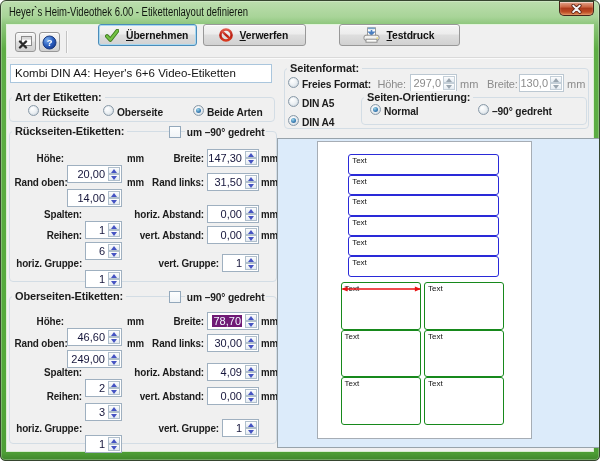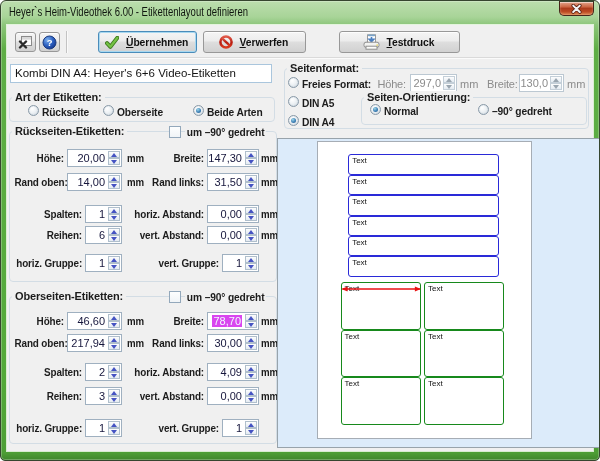--- a/index.html
+++ b/index.html
@@ -27,21 +27,21 @@
   }
   
   .content{
     position:absolute;left:6px;top:24px;width:586px;height:426px;
     background:#f0f0f0;box-shadow:0 0 0 1px rgba(250,255,246,0.8);
   }
   .toolbar-sep-line{position:absolute;left:6px;top:56px;width:586px;height:2px;
     border-top:1px solid #dadada;border-bottom:1px solid #fbfbfb;}
   
   .btn{
-    position:absolute;height:22px;top:30px;
+    position:absolute;height:22px;top:23px;
     border:1px solid #989898;border-radius:3px;
     background:linear-gradient(180deg,#f5f5f5 0%,#ececec 45%,#dedede 50%,#d1d1d1 100%);
     box-shadow:inset 0 1px 0 #fdfdfd;
     display:flex;align-items:center;justify-content:center;
     font-size:11px;font-weight:bold;color:#111;letter-spacing:-0.1px;
   }
   .btn .blabel{transform:scaleX(0.94);transform-origin:50% 50%;}
   .btn .blabel{white-space:nowrap;}
   .btn .bicon{display:inline-block;margin-right:5px;line-height:0;}
   .btn-default{
@@ -80,35 +80,35 @@
     position:absolute;width:12px;height:12px;
     border:1px solid #93a8bb;background:linear-gradient(180deg,#fdfefe,#f0f4f7);
   }
   
   .frow{position:absolute;left:8px;width:280px;height:18px;}
   .field{position:absolute;left:0;top:0;width:100%;height:18px;}
   .flabel{position:absolute;top:3px;font-size:11px;font-weight:bold;color:#1c1c1c;
     letter-spacing:-0.15px;text-align:right;white-space:nowrap;transform:scaleX(0.9);transform-origin:100% 50%;}
   .fbox{position:absolute;top:0;height:18px;background:#fff;border:1px solid #9fb0c0;}
   .fval{position:absolute;right:16px;top:2px;font-size:11px;color:#16163c;white-space:nowrap;}
-  .fval.sel{background:#d946ef;color:#f2f9ff;padding:0 1px;}
+  .fval.sel{background:#701a75;color:#f2f9ff;padding:0 1px;}
   .fspin{position:absolute;right:1px;top:1px;width:12px;height:14px;}
   .funit{position:absolute;top:3px;font-size:11px;font-weight:bold;color:#1c1c1c;transform:scaleX(0.88);transform-origin:0 50%;}
   .su,.sd{position:absolute;left:0;width:12px;height:7px;border:1px solid #b0bfcc;
     background:linear-gradient(180deg,#fdfdfd,#e4ebf2);}
   .su{top:0;}
   .sd{top:7px;}
   .su::after{content:"";position:absolute;left:2px;top:1px;border-left:3px solid transparent;
     border-right:3px solid transparent;border-bottom:4px solid #4553c2;}
   .sd::after{content:"";position:absolute;left:2px;top:1px;border-left:3px solid transparent;
     border-right:3px solid transparent;border-top:4px solid #4553c2;}
   
   .colA .flabel{left:0;width:55px;}
   .colA.int .flabel{left:0;width:73px;}
-  .colA .fbox{left:58px;width:55px;}
+  .colA .fbox{left:58px;width:55px;margin-top:16px;}
   .colA.int .fbox{left:76px;width:37px;}
   .colA .funit{left:118px;}
   .colB .flabel{left:100px;width:95px;}
   .colB.int .flabel{left:100px;width:110px;}
   .colB .fbox{left:198px;width:52px;}
   .colB.int .fbox{left:213px;width:37px;}
   .colB .funit{left:252px;}
   
   .dim-label{position:absolute;font-size:11px;font-weight:normal;color:#8b8b8b;
     letter-spacing:-0.15px;text-align:right;white-space:nowrap;}
@@ -382,21 +382,21 @@
             <span class="sd"></span>
           </span>
         </span>
       <span class="funit">mm</span>
     </div>
   </div>
   <div class="frow" style="top:333px;">
     <div class="field colA dec">
       <span class="flabel">Rand oben:</span>
       <span class="fbox">
-          <span class="fval">217,94</span>
+          <span class="fval">249,00</span>
           <span class="fspin">
             <span class="su"></span>
             <span class="sd"></span>
           </span>
         </span>
       <span class="funit">mm</span>
     </div>
     <div class="field colB dec">
       <span class="flabel">Rand links:</span>
       <span class="fbox">

